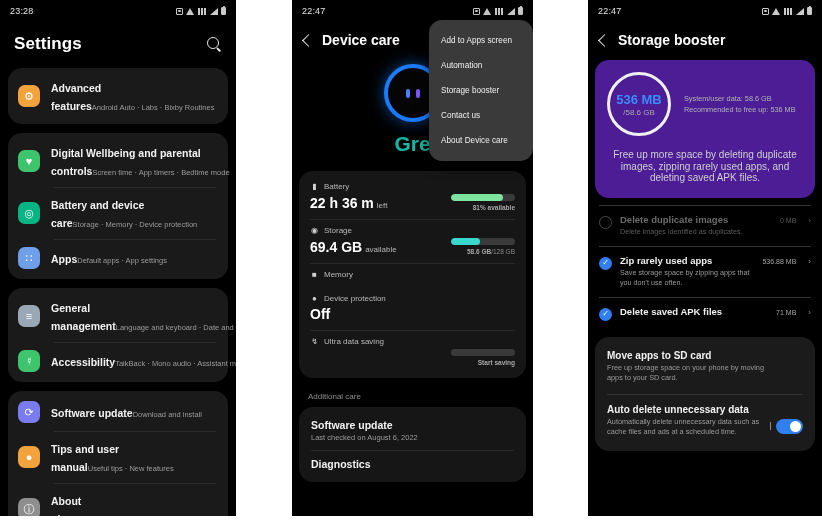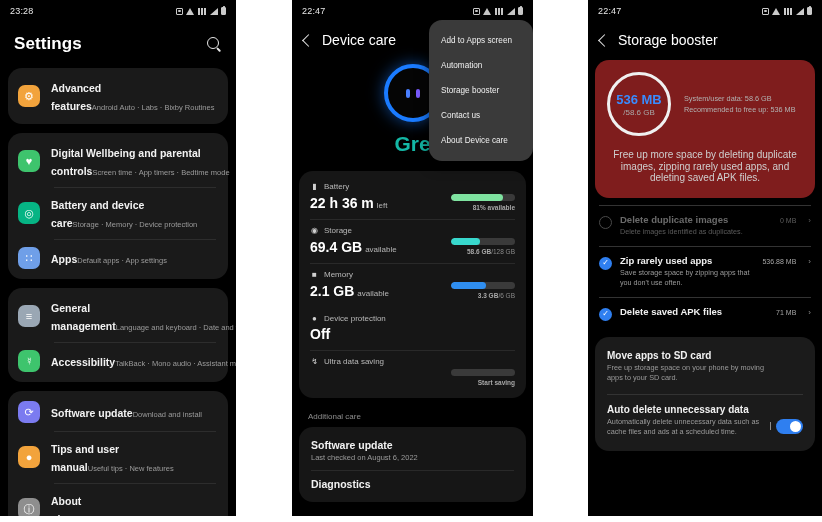--- a/index.html
+++ b/index.html
@@ -134,21 +134,21 @@
     display: flex; align-items: center; gap: 9px;
     padding: 10px 12px 8px 12px;
   }
   .back-chevron {
     width: 9px; height: 9px;
     border-left: 1.8px solid #e8e8e8;
     border-bottom: 1.8px solid #e8e8e8;
     transform: rotate(45deg);
     cursor: pointer;
   }
-  .dc-title { font-size: 14px; font-weight: 400; }
+  .dc-title { font-size: 14px; font-weight: 700; }
 
   .dc-hero {
     height: 115px; position: relative;
     display: flex; flex-direction: column; align-items: center;
     justify-content: flex-start; padding-top: 8px;
   }
   .hero-ring {
     width: 58px; height: 58px; border-radius: 50%;
     border: 4px solid #1a7bff;
     position: relative;
@@ -212,21 +212,21 @@
     box-shadow: 0 4px 14px rgba(0,0,0,.55);
     z-index: 20;
   }
   .popup-item {
     padding: 8px 12px; font-size: 8.2px; color: #f0f0f0; cursor: pointer;
     white-space: nowrap;
   }
 
   
   .sb-card {
-    background: #7f1d1d; border-radius: 14px;
+    background: #4c1d95; border-radius: 14px;
     margin: 4px 7px 7px 7px; padding: 12px 12px 14px 12px;
   }
   .sb-top { display: flex; align-items: center; gap: 13px; }
   .sb-ring {
     width: 64px; height: 64px; min-width: 64px; border-radius: 50%;
     border: 3px solid #f0f0f0;
     display: flex; flex-direction: column; align-items: center; justify-content: center;
   }
   .sb-ring-main { font-size: 13px; font-weight: 700; color: #3a8bfd; }
   .sb-ring-sub { font-size: 8px; color: #a9a9a9; margin-top: 1px; }
@@ -434,29 +434,20 @@
                 </div>
                 <div class="meter-cap"><span>58.6 GB</span><span class="dim">/128 GB</span></div>
               </div>
             </div>
           </div>
           <div class="dc-item">
             <div class="dc-label">
               <span class="dc-glyph">■</span>
               <span>Memory</span>
             </div>
-            <div class="dc-body">
-              <div class="dc-big"><span>2.1 GB</span><span class="unitless">available</span></div>
-              <div class="dc-meter">
-                <div class="bar">
-                  <i style="width:55%;background:#2f8ef0"></i>
-                </div>
-                <div class="meter-cap"><span>3.3 GB</span><span class="dim">/6 GB</span></div>
-              </div>
-            </div>
           </div>
         </div>
 
       <div class="dc-item">
         <div class="dc-label">
           <span class="dc-glyph">●</span>
           <span>Device protection</span>
         </div>
         <div class="dc-body">
           <div class="dc-big">Off</div>

